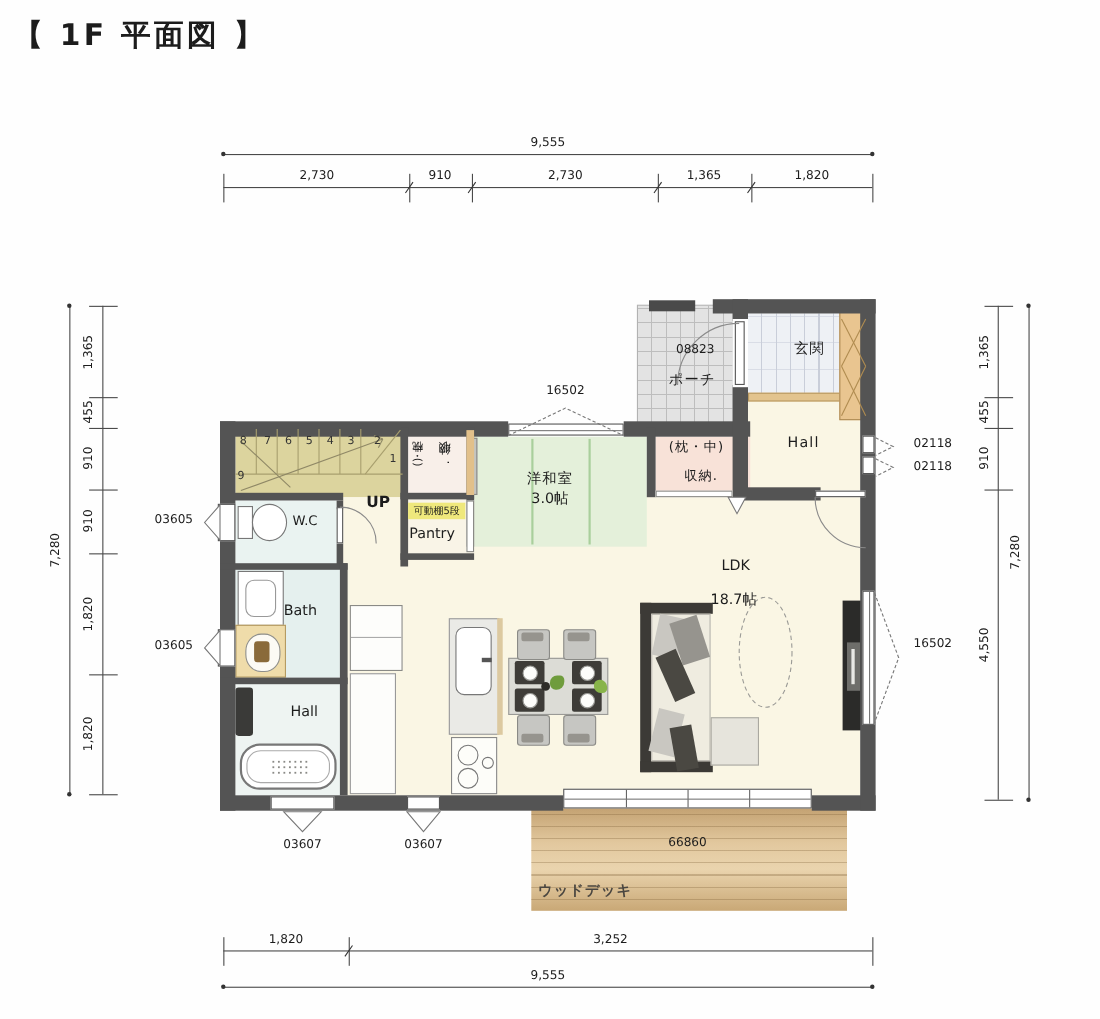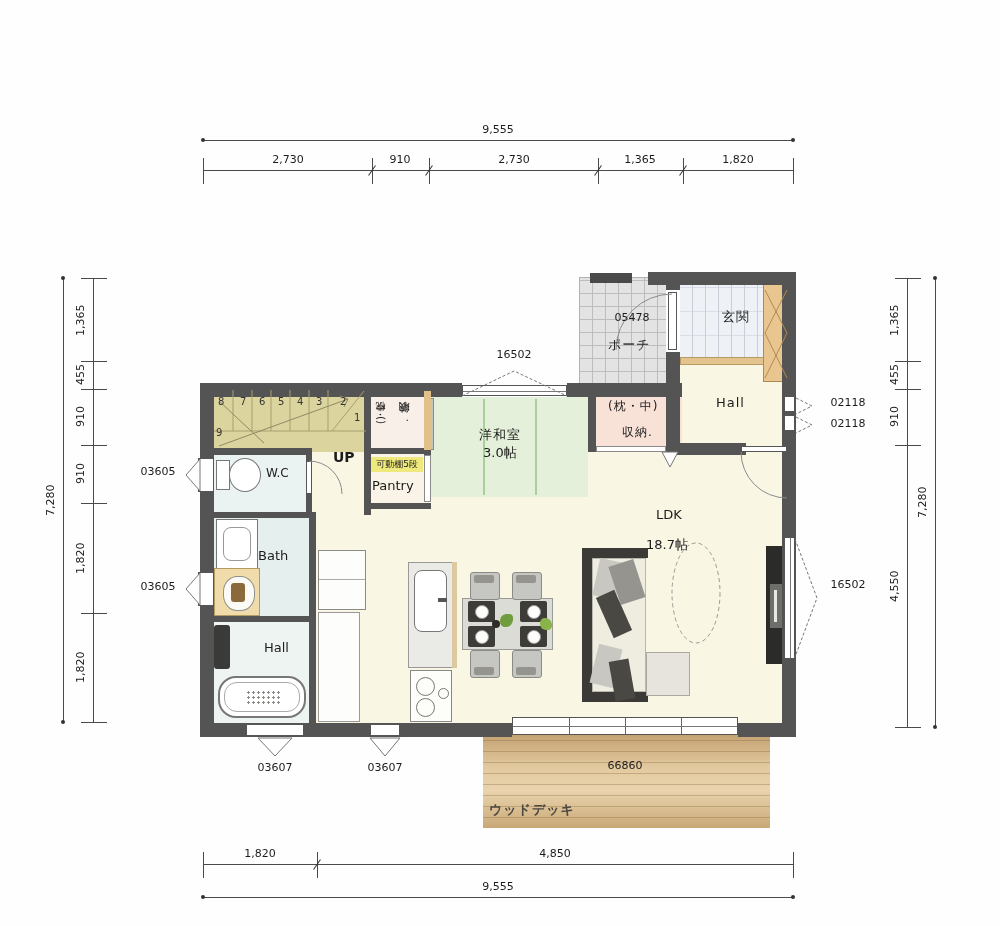--- a/index.html
+++ b/index.html
@@ -23,20 +23,21 @@
   .chairback{position:absolute;background:#96948e;border-radius:2px}
   .mat{position:absolute;background:#3e3c38;border-radius:2px;z-index:2}
   .plate{position:absolute;background:#fdfdfb;border:1px solid #9a9a96;border-radius:50%}
   svg{pointer-events:none}
 </style>
 </head>
 <body>
 
 <div class="canvas">
 
+  <div class="title">【 1F 平面図 】</div>
 
   <div class="floor" style="left:310px;top:450px;width:472px;height:273px;background:#faf6e4"></div>
   <div class="floor" style="left:680px;top:358px;width:102px;height:88px;background:#faf6e4"></div>
   <div class="floor" style="left:680px;top:285px;width:102px;height:74px;background:#eef1f5;background-image:repeating-linear-gradient(90deg,transparent 0 12px,#c9ced9 12px 13px),repeating-linear-gradient(0deg,transparent 0 23px,#d9dde6 23px 24px)"></div>
   <div class="floor" style="left:680px;top:357px;width:84px;height:8px;background:#e3c48e;border:1px solid #b89a62;box-sizing:border-box;z-index:2"></div>
   <div class="furn" style="left:763px;top:283px;width:25px;height:99px;background:#e9c590;border:1px solid #ad8a54;box-sizing:border-box;z-index:2"></div>
   <div class="floor" style="left:580px;top:278px;width:86px;height:106px;background:#e3e3e3;background-image:repeating-linear-gradient(0deg,transparent 0 12px,#bdbdbd 12px 13px),repeating-linear-gradient(90deg,transparent 0 12px,#bdbdbd 12px 13px);outline:1px solid #b2b2b2"></div>
   <div class="furn" style="left:590px;top:273px;width:42px;height:10px;background:#4a4a4a;z-index:4"></div>
   <div class="floor" style="left:214px;top:389px;width:152px;height:63px;background:#dcd49e"></div>
   <div class="floor" style="left:214px;top:455px;width:92px;height:57px;background:#eaf3f1"></div>
@@ -222,21 +223,21 @@
     </g>
     <g stroke="#b08c50" stroke-width="1">
       <line x1="765" y1="290" x2="787" y2="333"></line>
         <line x1="787" y1="290" x2="765" y2="333"></line>
       <line x1="765" y1="333" x2="787" y2="378"></line>
         <line x1="787" y1="333" x2="765" y2="378"></line>
     </g>
   </svg>
 
   <div class="lbl" style="left:608px;top:336px">ポーチ</div>
-  <div class="dlbl" style="left:610px;top:311px;width:44px">05478</div>
+  <div class="dlbl" style="left:610px;top:311px;width:44px">08823</div>
   <div class="lbl" style="left:722px;top:308px">玄関</div>
   <div class="lbl" style="left:716px;top:395px">Hall</div>
   <div class="lbl" style="left:608px;top:398px;font-size:12px">(枕・中)</div>
   <div class="lbl" style="left:622px;top:424px;font-size:12px">収納.</div>
   <div class="lbl vlbl" style="left:374px;top:392px;font-size:10px;height:56px;letter-spacing:0">(枕・中)</div>
   <div class="lbl vlbl" style="left:398px;top:394px;font-size:11px;height:52px;letter-spacing:0">収納.</div>
   <div class="lbl" style="left:371px;top:457px;width:52px;font-size:9px;text-align:center;background:#efe87c;letter-spacing:0;z-index:6;padding:1px 0">可動棚5段</div>
   <div class="lbl" style="left:372px;top:478px;font-size:13px;letter-spacing:0">Pantry</div>
   <div class="lbl" style="left:333px;top:449px;font-size:14px;font-weight:bold;letter-spacing:0">UP</div>
   <div class="lbl" style="left:266px;top:466px;font-size:12px;letter-spacing:0">W.C</div>
@@ -288,21 +289,21 @@
   <div class="dlbl" style="left:474px;top:153px;width:80px">2,730</div>
   <div class="dlbl" style="left:600px;top:153px;width:80px">1,365</div>
   <div class="dlbl" style="left:698px;top:153px;width:80px">1,820</div>
 
   <div class="line" style="left:203px;top:864px;width:590px;height:1px"></div>
   <div class="tick" style="left:203px;top:852px;width:1px;height:26px"></div>
   <div class="tick" style="left:317px;top:852px;width:1px;height:26px"></div>
   <div class="tick" style="left:793px;top:852px;width:1px;height:26px"></div>
   <div class="sl" style="left:311px;top:864px"></div>
   <div class="dlbl" style="left:220px;top:847px;width:80px">1,820</div>
-  <div class="dlbl" style="left:515px;top:847px;width:80px">4,850</div>
+  <div class="dlbl" style="left:515px;top:847px;width:80px">3,252</div>
   <div class="line" style="left:203px;top:897px;width:590px;height:1px"></div>
   <div class="dot" style="left:201px;top:895px"></div>
   <div class="dot" style="left:791px;top:895px"></div>
   <div class="dlbl" style="left:458px;top:880px;width:80px">9,555</div>
 
   <div class="line" style="left:63px;top:278px;width:1px;height:444px"></div>
   <div class="dot" style="left:61px;top:276px"></div>
   <div class="dot" style="left:61px;top:720px"></div>
   <div class="dlbl vlbl" style="left:44px;top:470px;height:60px">7,280</div>
   <div class="line" style="left:93px;top:278px;width:1px;height:444px"></div>

